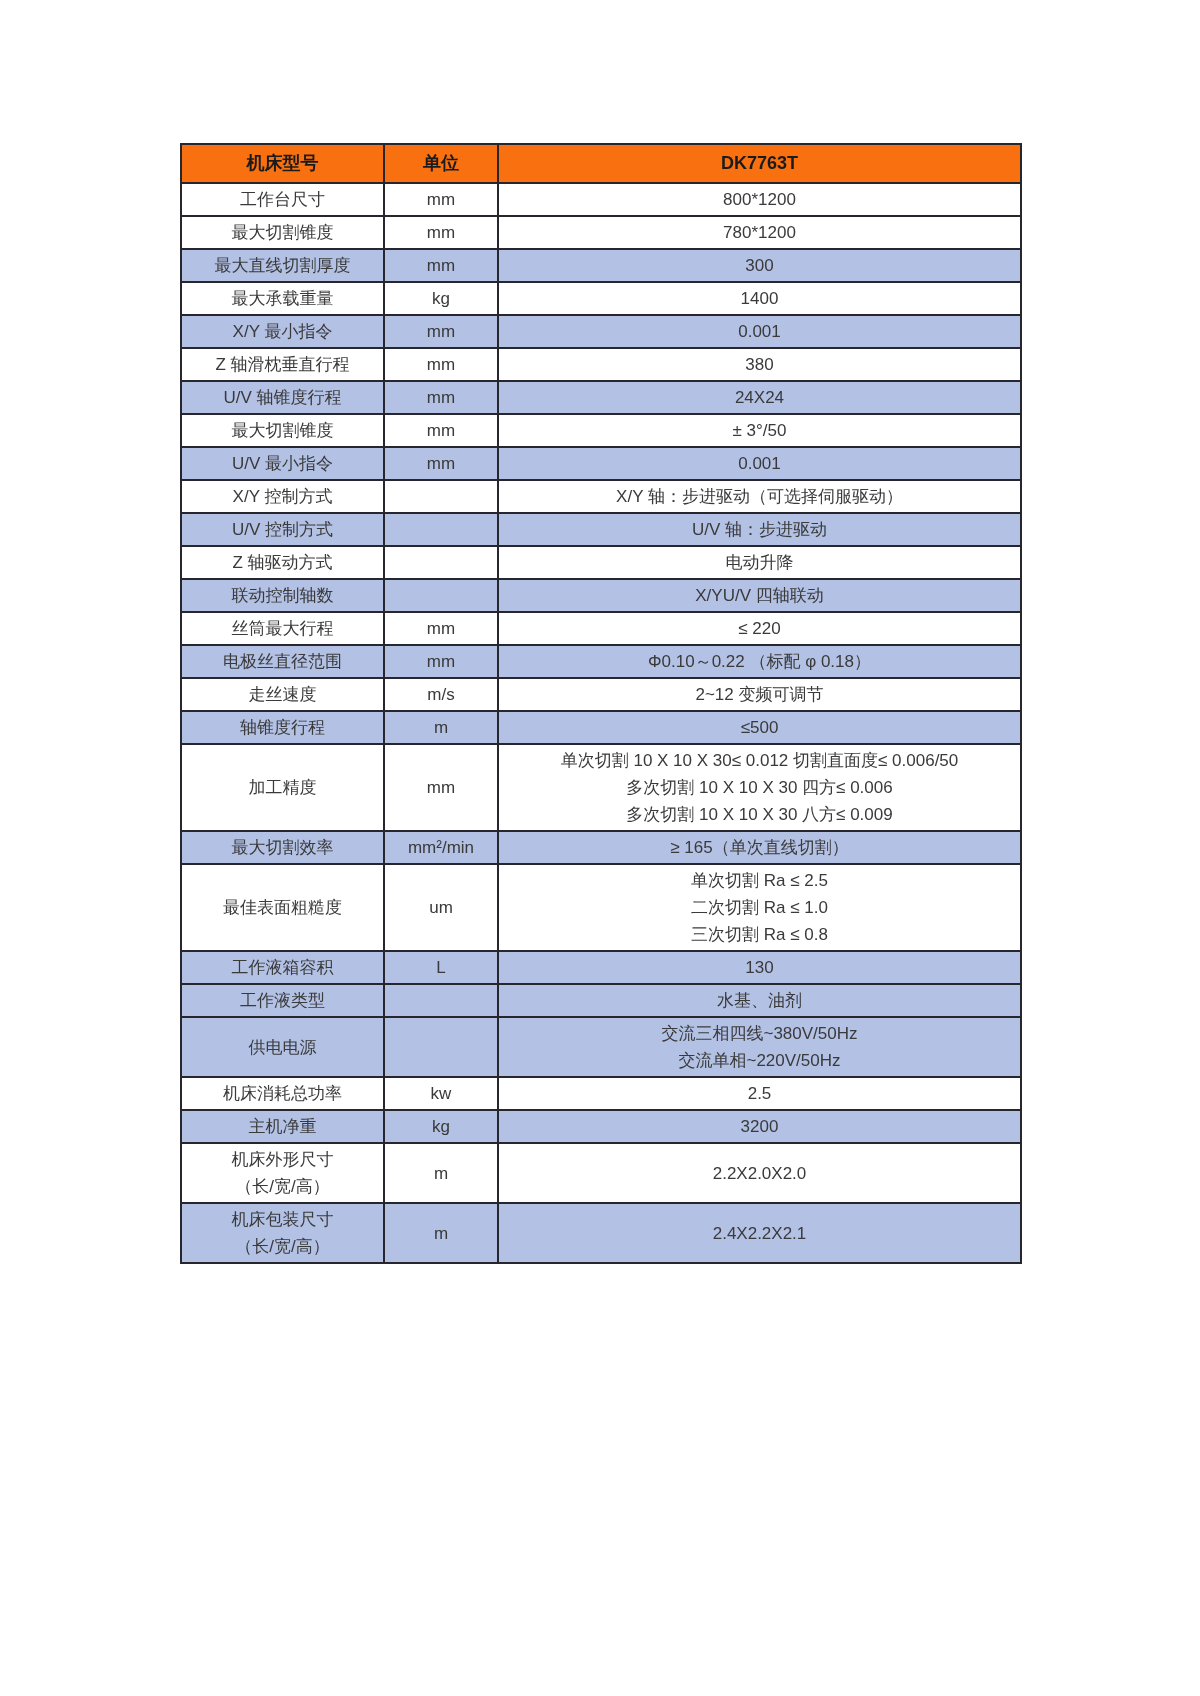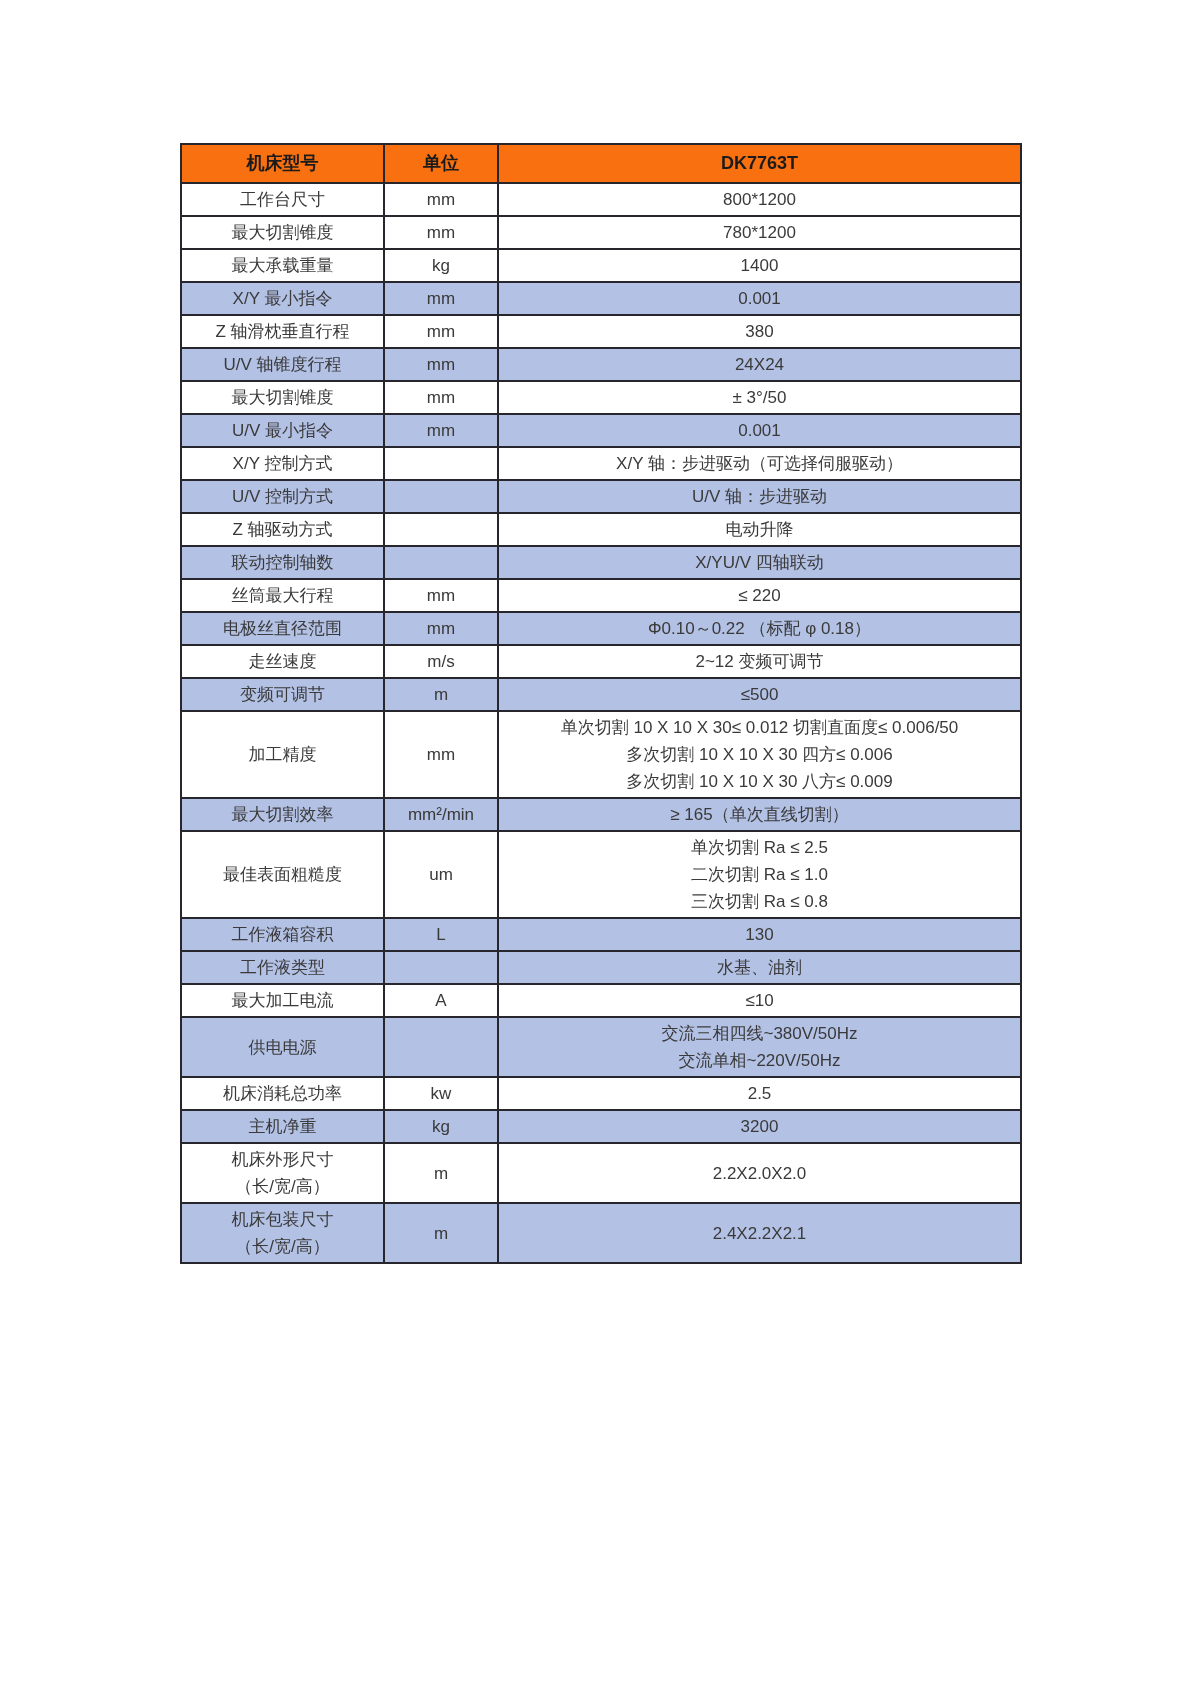--- a/index.html
+++ b/index.html
@@ -72,20 +72,25 @@
         <tr>
     <td>工作台尺寸</td>
     <td>mm</td>
     <td>800*1200</td>
   </tr>
         <tr>
     <td>最大切割锥度</td>
     <td>mm</td>
     <td>780*1200</td>
   </tr>
+        <tr class="alt">
+    <td>最大直线切割厚度</td>
+    <td>mm</td>
+    <td>300</td>
+  </tr>
         <tr>
     <td>最大承载重量</td>
     <td>kg</td>
     <td>1400</td>
   </tr>
         <tr class="alt">
     <td>X/Y 最小指令</td>
     <td>mm</td>
     <td>0.001</td>
   </tr>
@@ -138,21 +143,21 @@
     <td>电极丝直径范围</td>
     <td>mm</td>
     <td>Φ0.10～0.22 （标配 φ 0.18）</td>
   </tr>
         <tr>
     <td>走丝速度</td>
     <td>m/s</td>
     <td>2~12 变频可调节</td>
   </tr>
         <tr class="alt">
-    <td>变频可调节</td>
+    <td>轴锥度行程</td>
     <td>m</td>
     <td>≤500</td>
   </tr>
         <tr>
     <td>加工精度</td>
     <td>mm</td>
     <td>单次切割 10 X 10 X 30≤ 0.012 切割直面度≤ 0.006/50
 多次切割 10 X 10 X 30 四方≤ 0.006
 多次切割 10 X 10 X 30 八方≤ 0.009</td>
   </tr>
@@ -171,25 +176,20 @@
         <tr class="alt">
     <td>工作液箱容积</td>
     <td>L</td>
     <td>130</td>
   </tr>
         <tr class="alt">
     <td>工作液类型</td>
     <td></td>
     <td>水基、油剂</td>
   </tr>
-        <tr>
-    <td>最大加工电流</td>
-    <td>A</td>
-    <td>≤10</td>
-  </tr>
         <tr class="alt">
     <td>供电电源</td>
     <td></td>
     <td>交流三相四线~380V/50Hz
 交流单相~220V/50Hz</td>
   </tr>
         <tr>
     <td>机床消耗总功率</td>
     <td>kw</td>
     <td>2.5</td>

